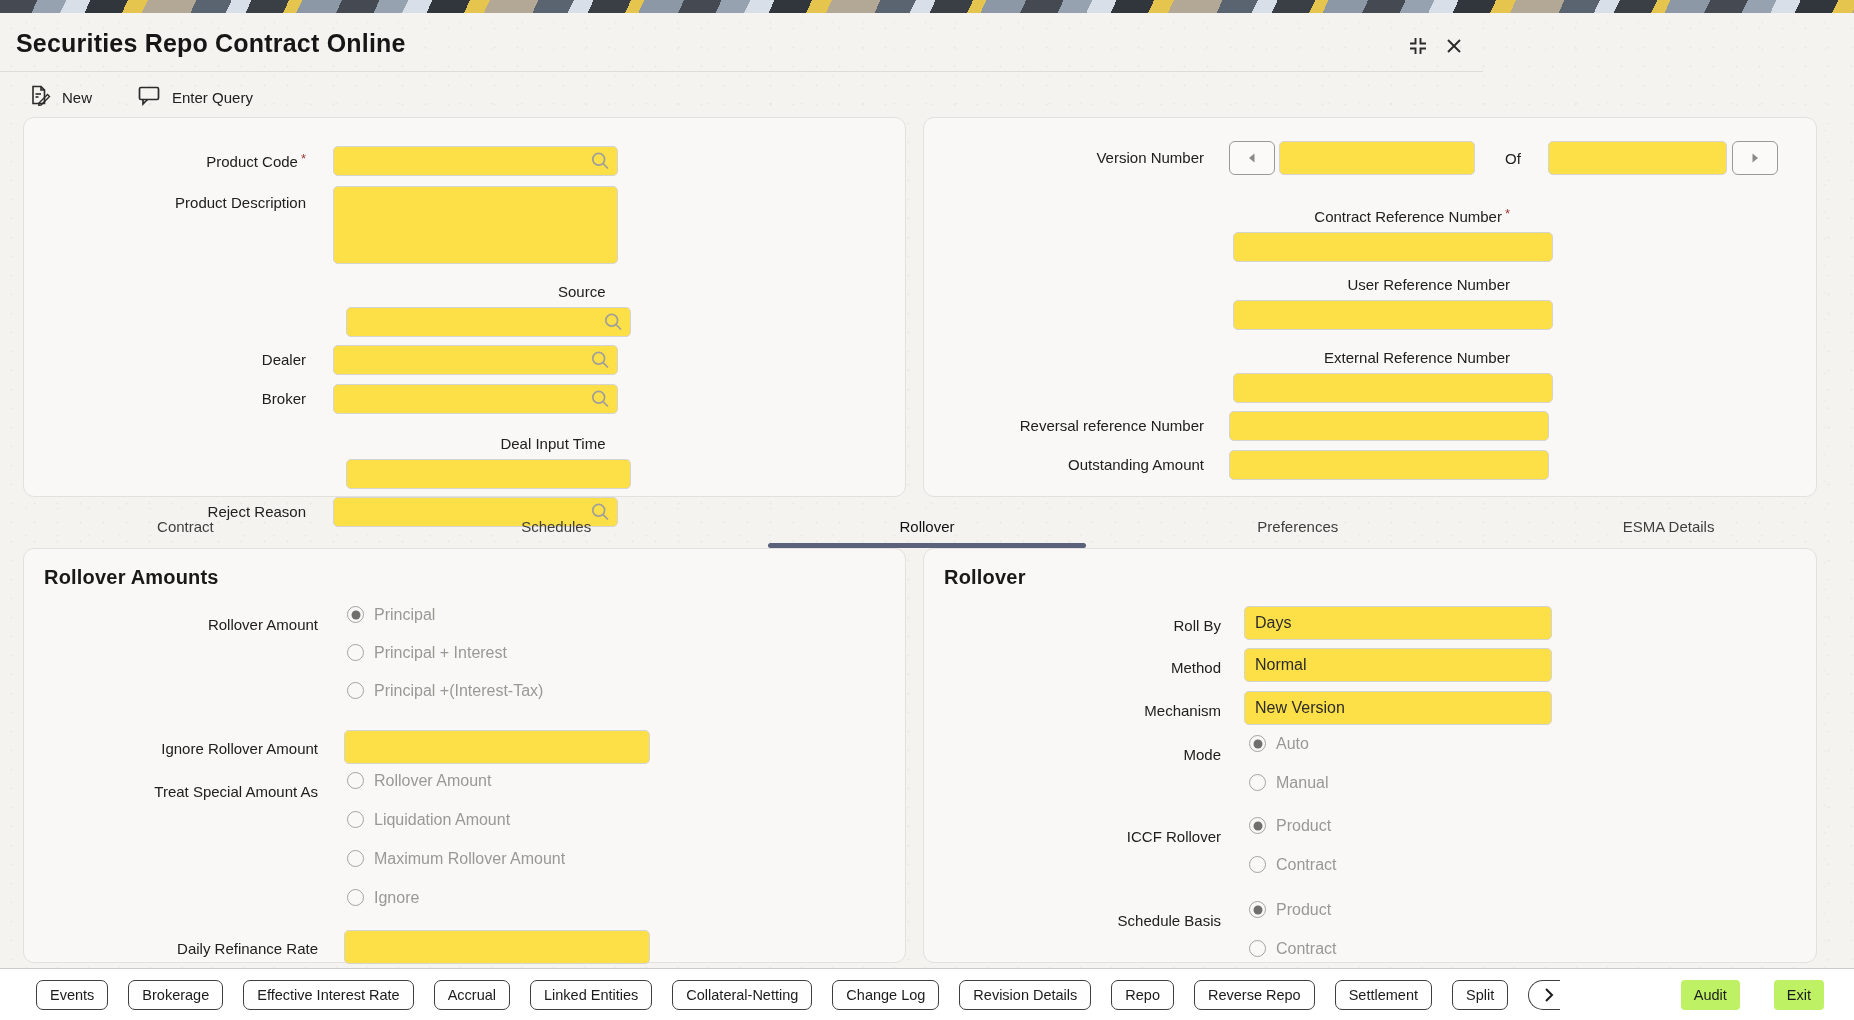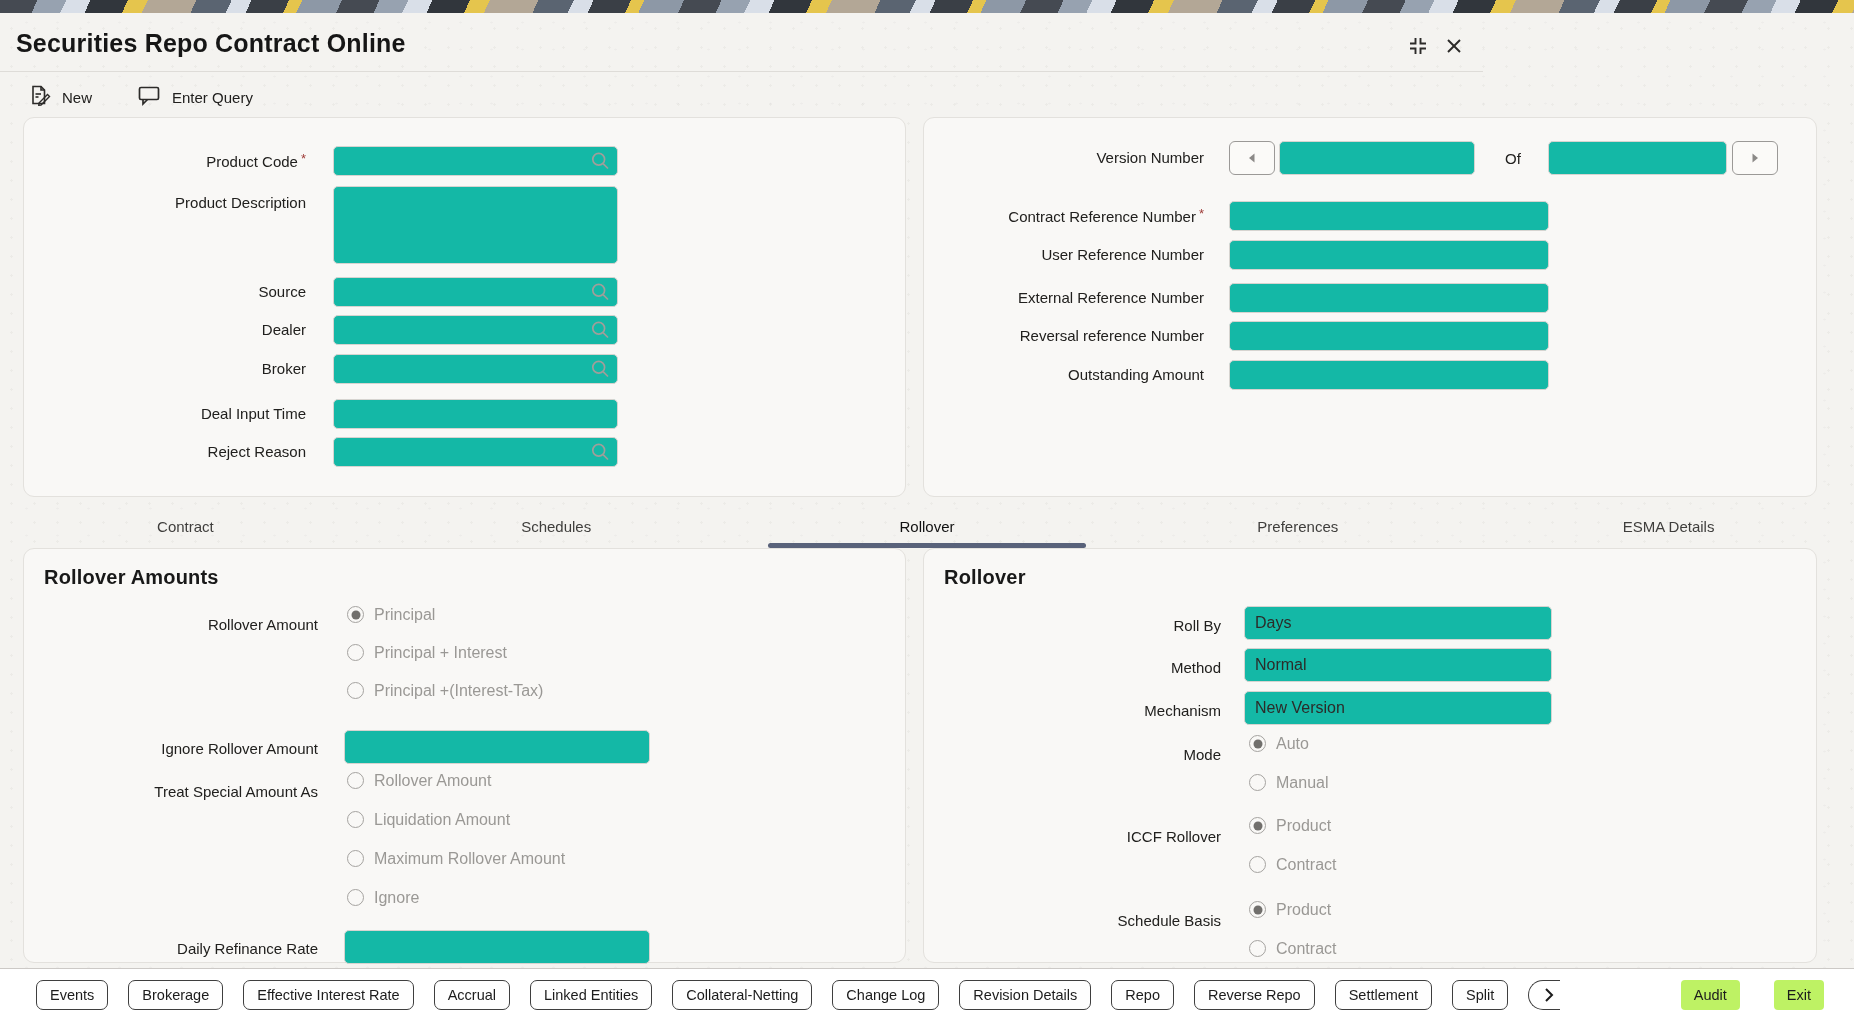--- a/index.html
+++ b/index.html
@@ -39,33 +39,33 @@
   #panel-bot-left  { left:23px;  top:548px; width:883px; height:415px; padding:16px 0 0 20px; }
   #panel-bot-right { left:923px; top:548px; width:894px; height:415px; padding:16px 0 0 20px; }
 
   .row { display:flex; align-items:center; }
   .row.align-top { align-items:flex-start; }
   .lbl { width:262px; text-align:right; font-size:15px; color:#21201e; line-height:30px; flex:none; }
   .row.align-top .lbl { line-height:20px; padding-top:7px; }
   .req { color:#9e3a36; font-size:13px; vertical-align:4px; margin-left:3px; }
 
   input.txt, textarea.txt {
-    border:1px solid #d6d4d0; border-radius:5px; background:#14b8a6;
+    border:1px solid #d6d4d0; border-radius:5px; background:#fde047;
     font-family:"Liberation Sans", sans-serif; font-size:15px; color:#2c2b29;
     padding:0 10px; outline:none;
   }
   textarea.txt { resize:none; padding-top:6px; }
   .search-wrap { position:relative; display:inline-block; }
   .search-wrap svg { position:absolute; right:7px; top:50%; transform:translateY(-50%); pointer-events:none; }
 
   
   #panel-top-left .ctl { margin-left:27px; }
   #panel-top-left input.txt { width:285px; height:30px; }
   #panel-top-left textarea.txt { width:285px; height:78px; }
-  .mb9 { margin-bottom:9px; } .mb8 { margin-bottom:8px; } .mb15 { margin-bottom:15px; }
+  .mb9 { margin-bottom:9px; } .mb8 { margin-bottom:8px;flex-direction:column; } .mb15 { margin-bottom:15px; }
 
   
   #panel-top-right .lbl { width:260px; }
   #panel-top-right .refrow .ctl { margin-left:25px; }
   #panel-top-right .refrow input.txt { width:320px; height:30px; }
   .verrow { display:flex; align-items:center; height:34px; }
   .ver-btn { width:46px; height:34px; border:1px solid #9b9997; border-radius:6px; background:#fbfaf8; display:flex; align-items:center; justify-content:center; cursor:pointer; }
   .verrow input.txt { height:34px; }
   .ver-in1 { width:196px; margin-left:4px; }
   .of-lbl { margin-left:30px; font-size:15px; color:#21201e; }

